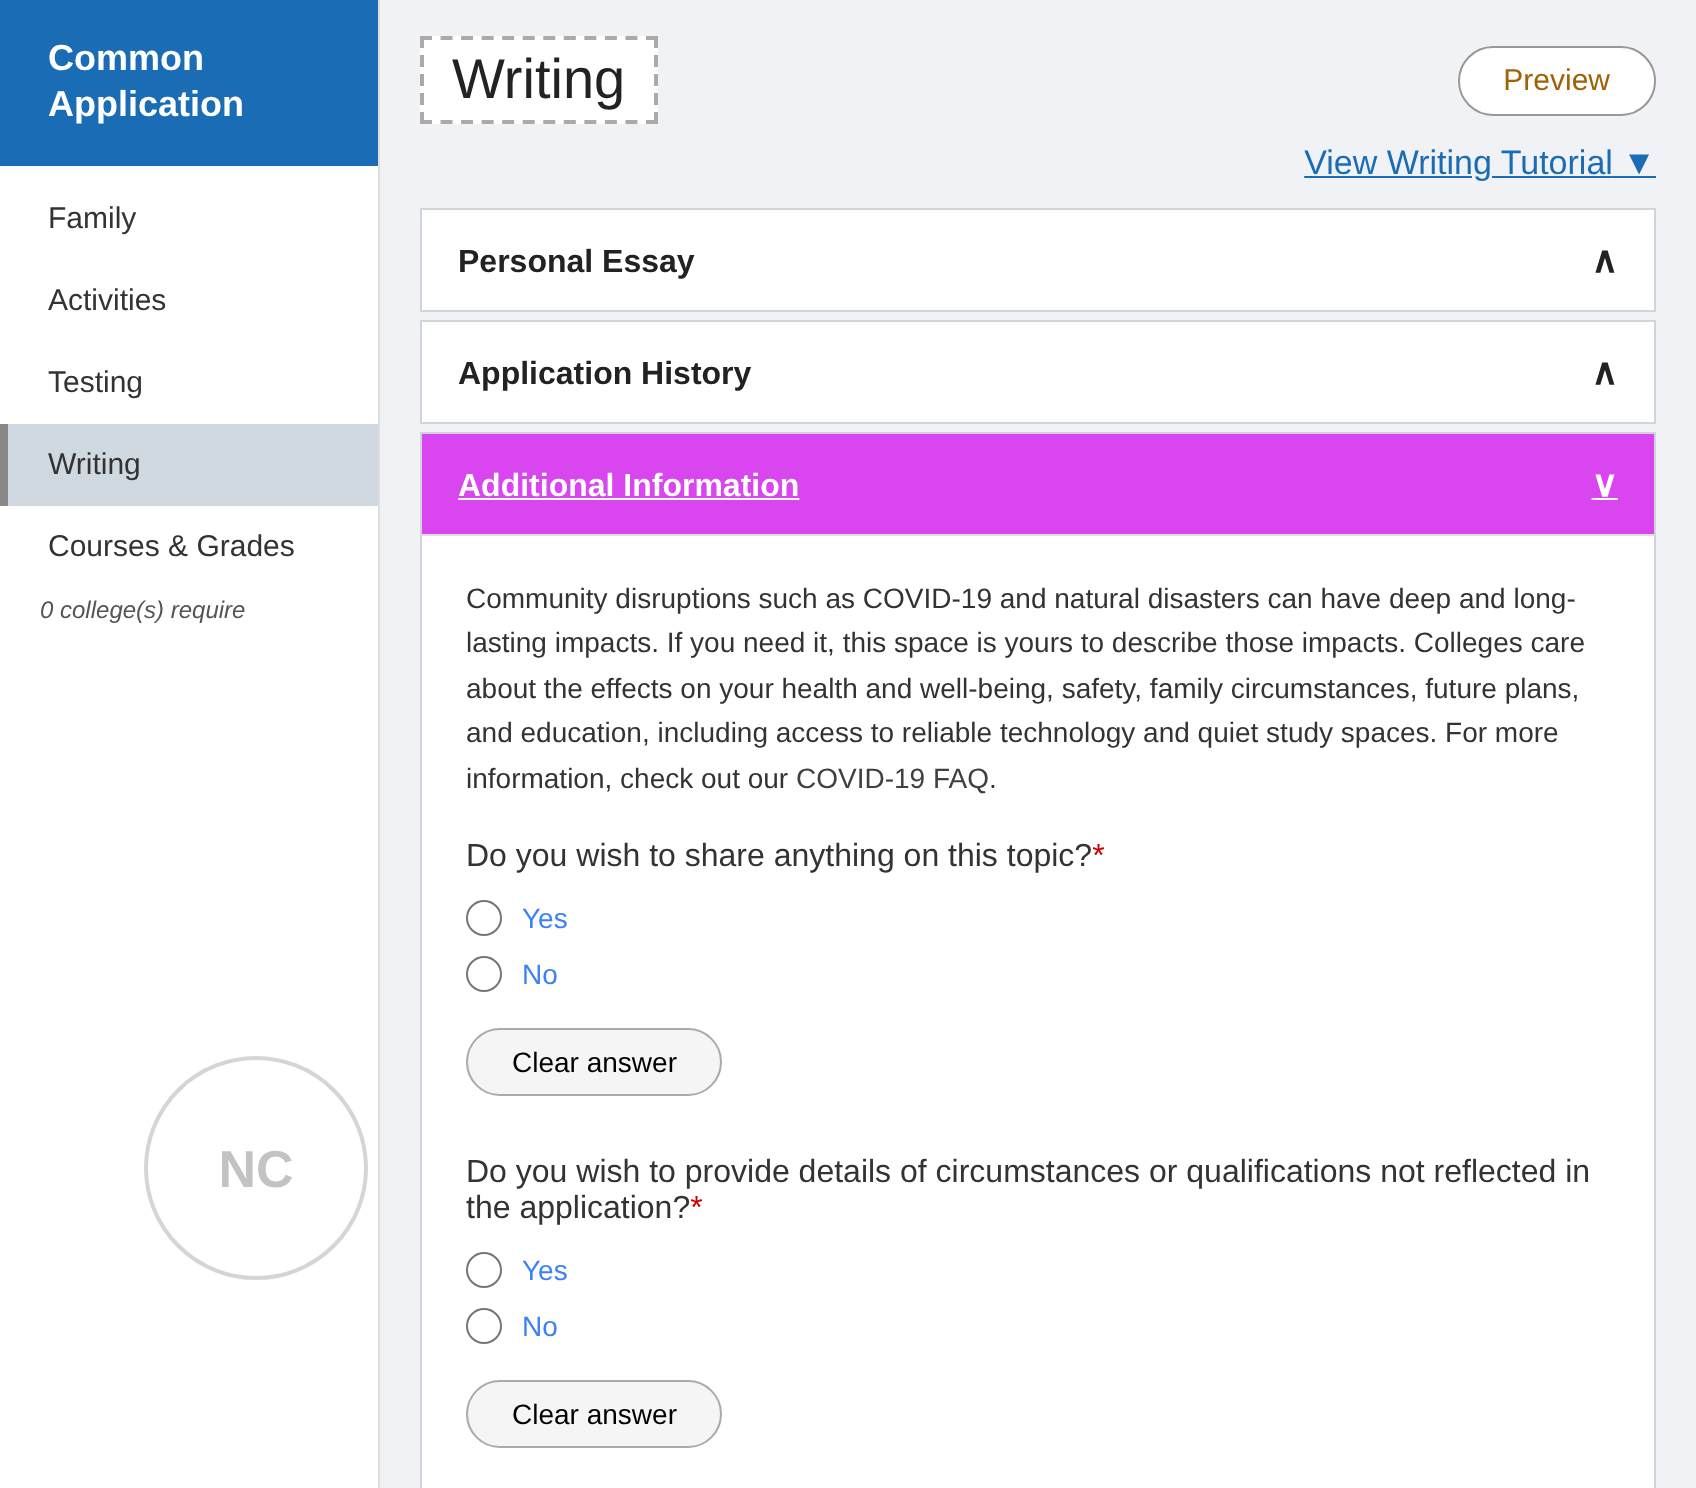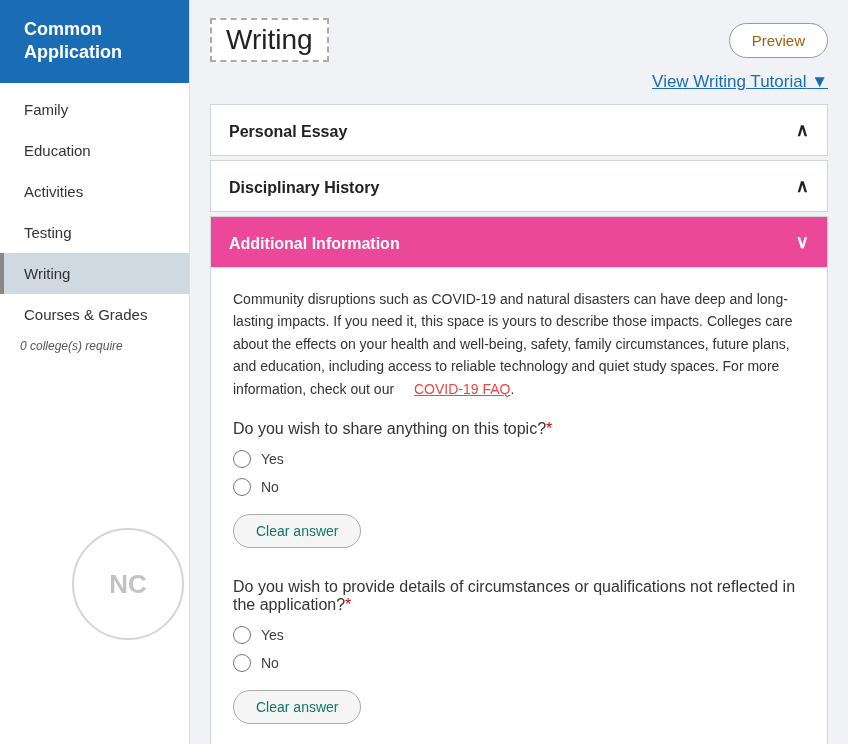--- a/index.html
+++ b/index.html
@@ -108,43 +108,42 @@
       display: flex;
       align-items: flex-end;
       justify-content: space-between;
       padding: 14px 18px;
       cursor: pointer;
       font-size: 16px;
       font-weight: bold;
       color: #222;
     }
     .accordion-header.active {
-      background: #ec4899;
+      background: #d946ef;
       color: #fff;
+      text-decoration: underline;
     }
     .accordion-chevron {
       font-size: 18px;
     }
 
     .accordion-body {
       padding: 20px 22px;
       background: #fff;
       border-top: 1px solid #e0e0e0;
     }
 
     .info-text {
       font-size: 14px;
       color: #333;
       line-height: 1.6;
       margin-bottom: 20px;
     }
     .info-text a {
-      color: #ef4444;
-      text-decoration: underline;
-      margin-left: 16px;
+      color: #404040;
     }
 
     .question-label {
       font-size: 16px;
       color: #333;
       margin-bottom: 12px;
     }
     .question-label .required {
       color: #c00;
     }
@@ -157,33 +156,33 @@
       cursor: pointer;
     }
     .radio-option input[type="radio"] {
       width: 18px;
       height: 18px;
       cursor: pointer;
       accent-color: #1a6db5;
     }
     .radio-option label {
       font-size: 14px;
-      color: #404040;
+      color: #3b82f6;
       cursor: pointer;
     }
 
     .clear-btn {
       margin-top: 8px;
       margin-bottom: 22px;
       padding: 8px 22px;
       border: 1.5px solid #aaa;
       background: #f5f5f5;
       border-radius: 18px;
       font-size: 14px;
-      color: #0f766e;
+      color: #000000;
       cursor: pointer;
     }
 
     .question-block {
       margin-bottom: 8px;
     }
 
     
     .watermark {
       position: fixed;
@@ -199,23 +198,20 @@
 
 <aside class="sidebar">
   <div class="sidebar-header">
     <span>Common Application</span>
   </div>
   <nav class="sidebar-nav">
     <div class="sidebar-item">
       <span>Family</span>
     </div>
     <div class="sidebar-item">
-      <span>Education</span>
-    </div>
-    <div class="sidebar-item">
       <span>Activities</span>
     </div>
     <div class="sidebar-item">
       <span>Testing</span>
     </div>
     <div class="sidebar-item active">
       <span>Writing</span>
     </div>
     <div class="sidebar-item">
       <span>Courses &amp; Grades</span>
@@ -240,21 +236,21 @@
 
   <div class="accordion">
     <div class="accordion-header">
       <span>Personal Essay</span>
       <span class="accordion-chevron">∧</span>
     </div>
   </div>
 
   <div class="accordion">
     <div class="accordion-header">
-      <span>Disciplinary History</span>
+      <span>Application History</span>
       <span class="accordion-chevron">∧</span>
     </div>
   </div>
 
   <div class="accordion">
     <div class="accordion-header active">
       <span>Additional Information</span>
       <span class="accordion-chevron">∨</span>
     </div>
     <div class="accordion-body">

